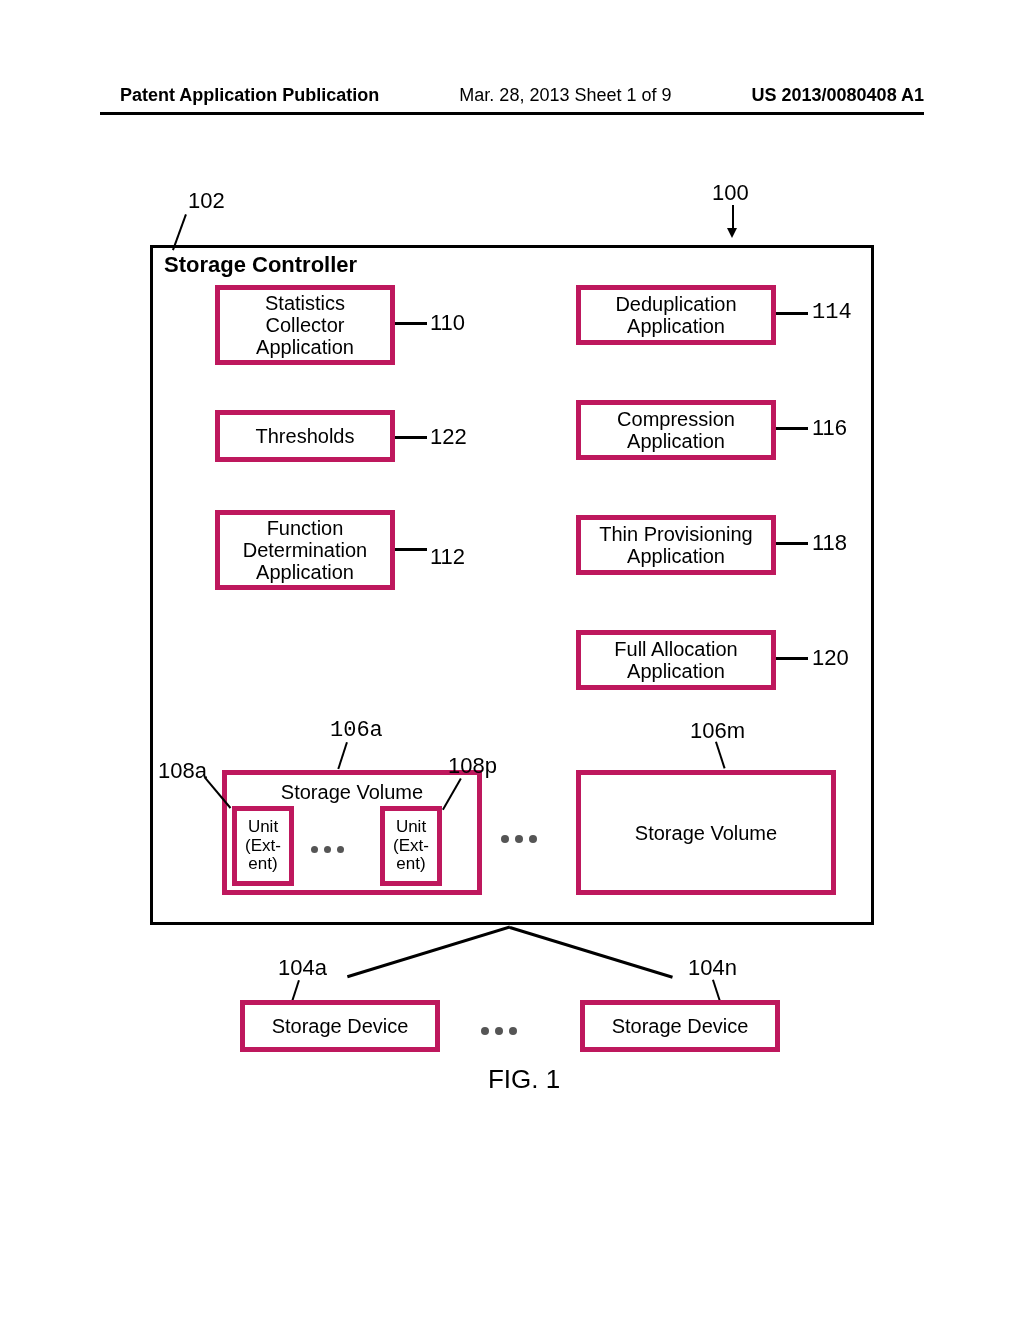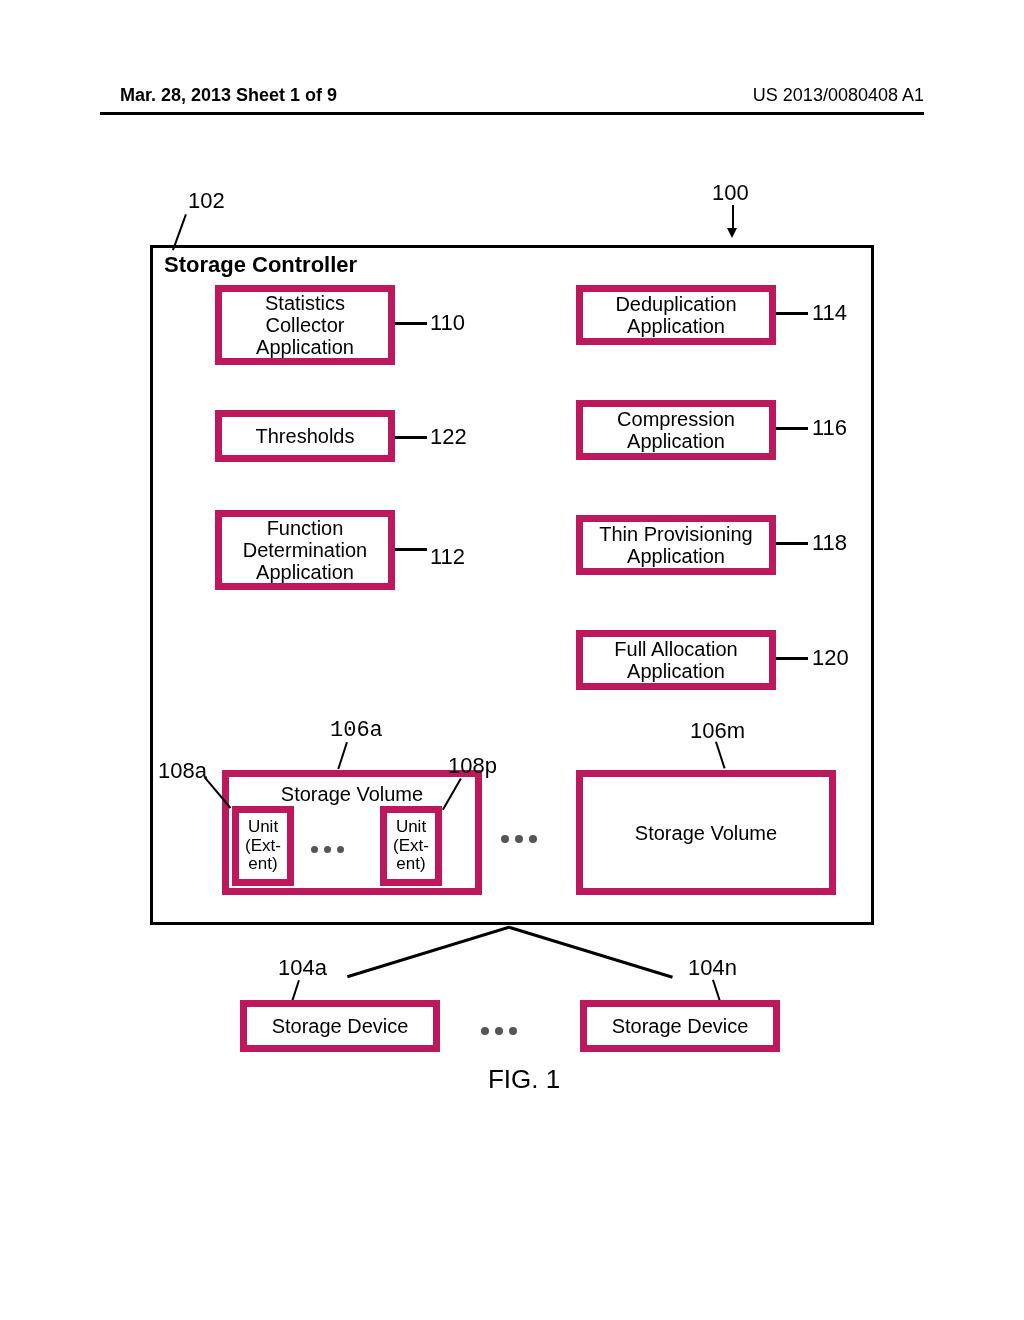--- a/index.html
+++ b/index.html
@@ -52,21 +52,21 @@
   .controller-title {
     position: absolute;
     left: 164px;
     top: 252px;
     font-size: 22px;
     font-weight: bold;
   }
 
   .block {
     position: absolute;
-    border: 7px solid #be185d;
+    border: 5px solid #be185d;
     display: flex;
     align-items: center;
     justify-content: center;
     text-align: center;
     font-size: 20px;
     line-height: 1.1;
     padding: 4px;
     background: #fff;
   }
 
@@ -107,20 +107,21 @@
     position: absolute;
     height: 2.5px;
     background: #000;
     transform-origin: left center;
   }
 </style>
 </head>
 <body>
 
 <div class="page-header">
+  <span>Patent Application Publication</span>
   <span>Mar. 28, 2013  Sheet 1 of 9</span>
   <span>US 2013/0080408 A1</span>
 </div>
 <div class="header-rule"></div>
 
 <div class="ref-label" style="left:712px; top:180px;">100</div>
 <div class="lead-line" style="left:732px; top:205px; width:2px; height:24px;"></div>
 <div class="arrow-down" style="left:727px; top:228px;"></div>
 
 <div class="ref-label" style="left:188px; top:188px;">102</div>
@@ -143,21 +144,21 @@
 
 <div class="block" style="left:215px; top:510px; width:180px; height:80px;">
     <span>Function Determination Application</span>
   </div>
 <div class="ref-label" style="left:430px; top:536px;margin-top:8px;">112</div>
 <div class="lead-line" style="left:395px; top:548px; width:32px; height:2.5px;"></div>
 
 <div class="block" style="left:576px; top:285px; width:200px; height:60px;">
     <span>Deduplication Application</span>
   </div>
-<div class="ref-label" style="left:812px; top:300px;">114</div>
+<div class="ref-label" style="left:812px; top:300px;font-family:Liberation Mono, monospace;">114</div>
 <div class="lead-line" style="left:776px; top:312px; width:32px; height:2.5px;"></div>
 
 <div class="block" style="left:576px; top:400px; width:200px; height:60px;">
     <span>Compression Application</span>
   </div>
 <div class="ref-label" style="left:812px; top:415px;">116</div>
 <div class="lead-line" style="left:776px; top:427px; width:32px; height:2.5px;"></div>
 
 <div class="block" style="left:576px; top:515px; width:200px; height:60px;">
     <span>Thin Provisioning Application</span>

